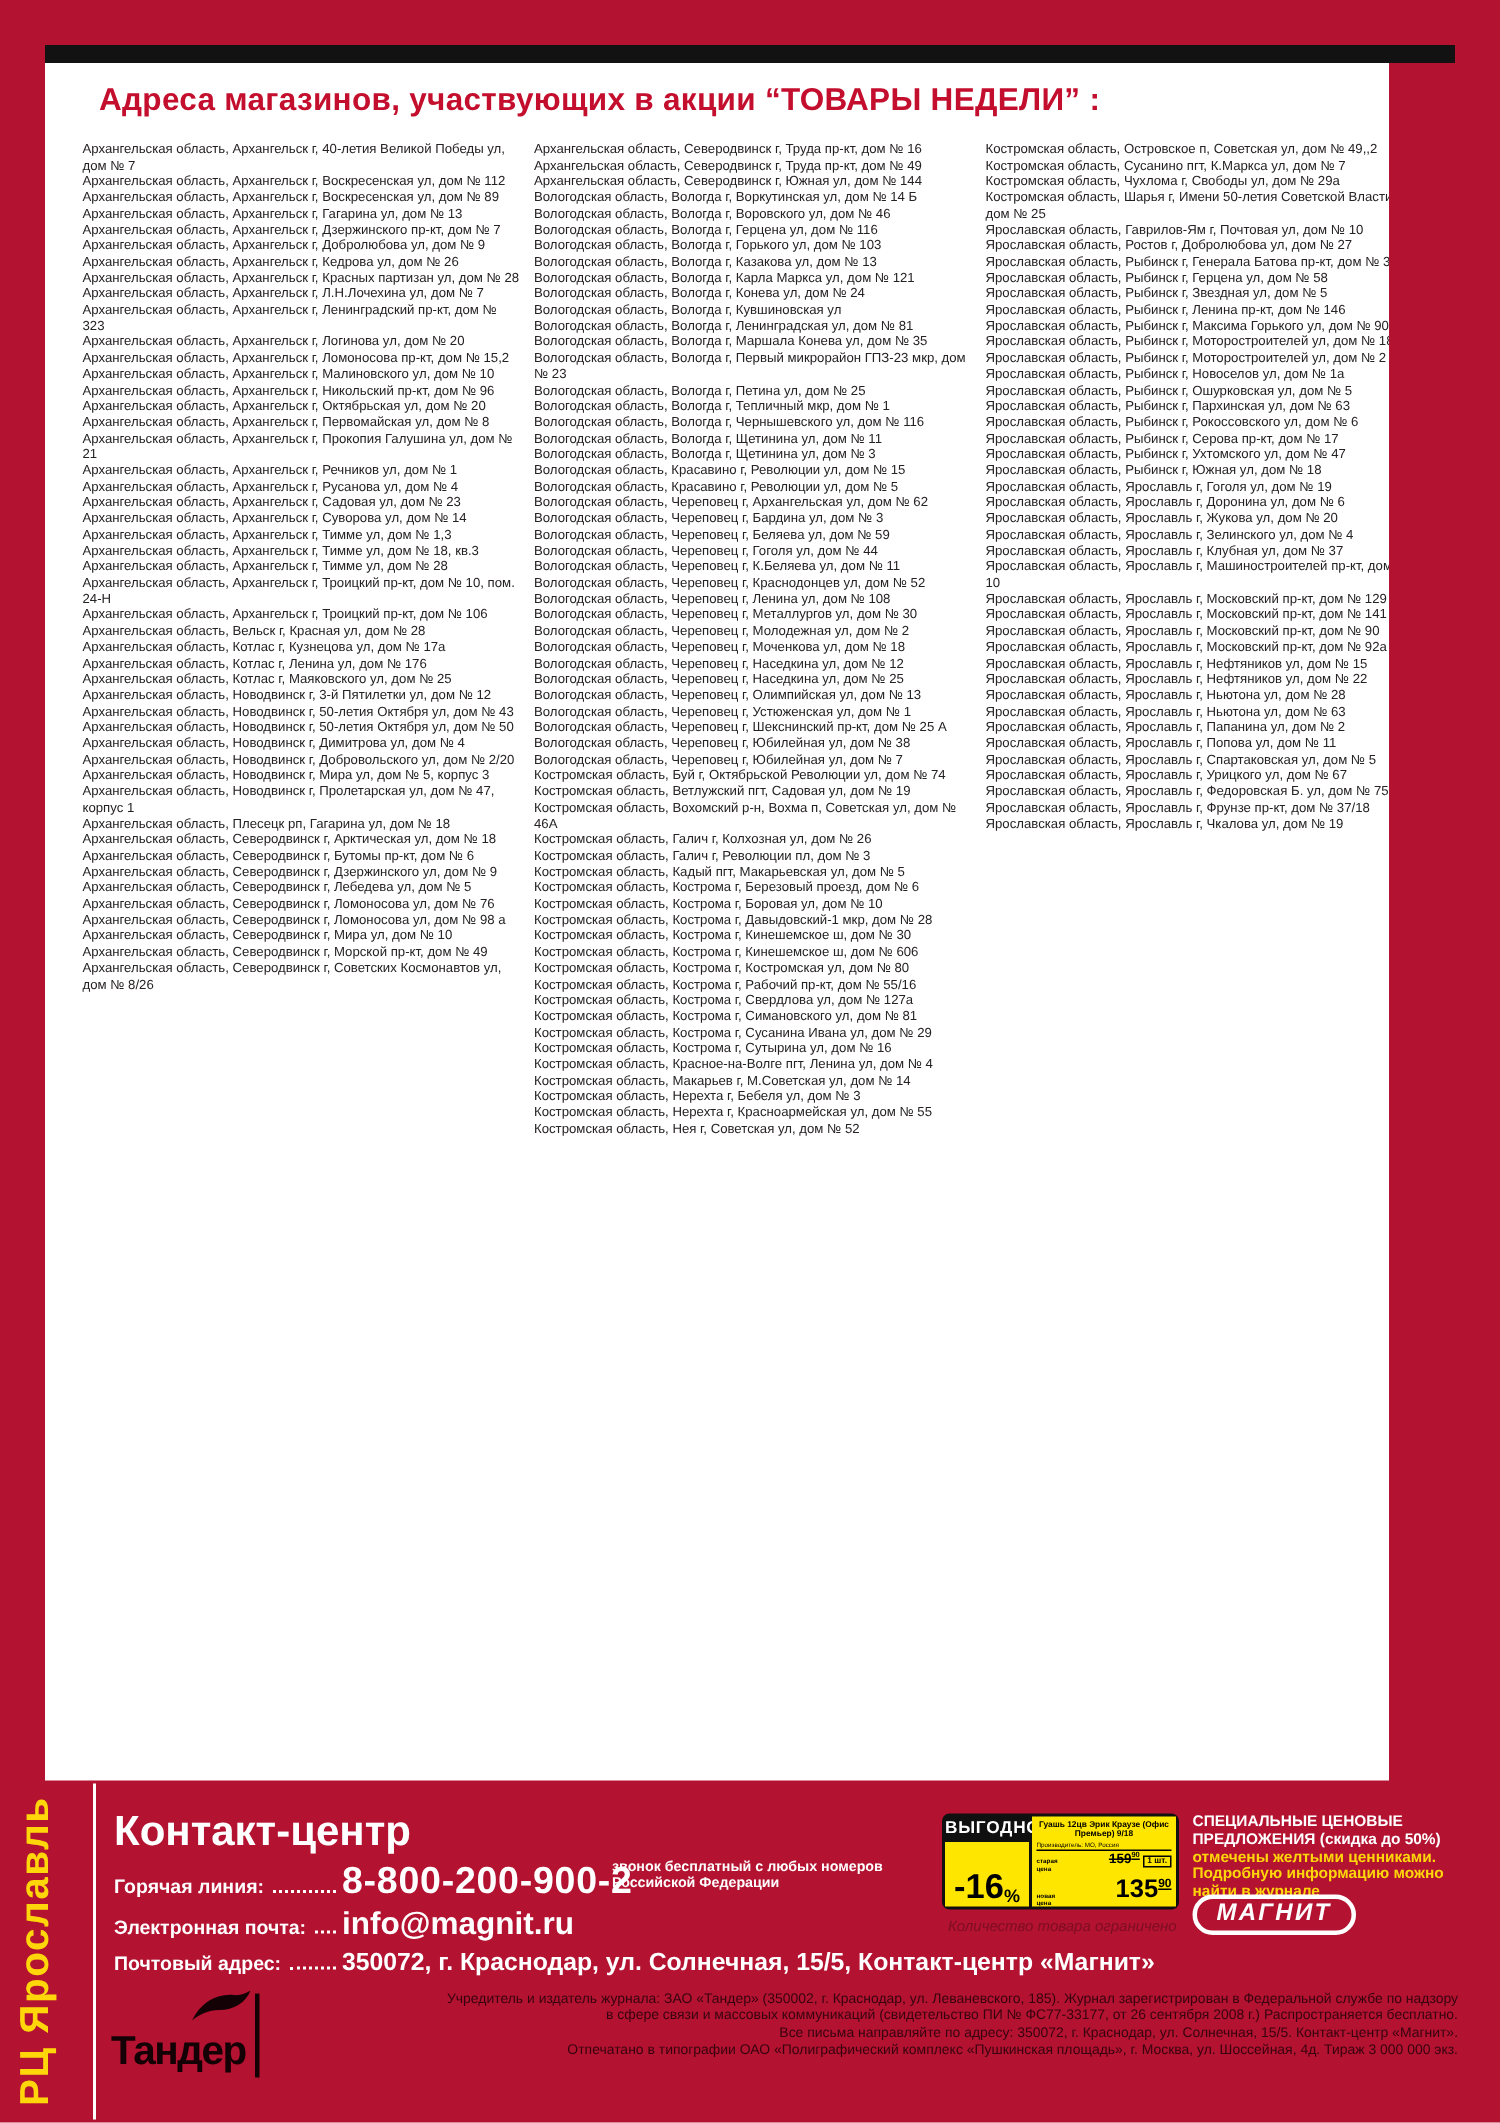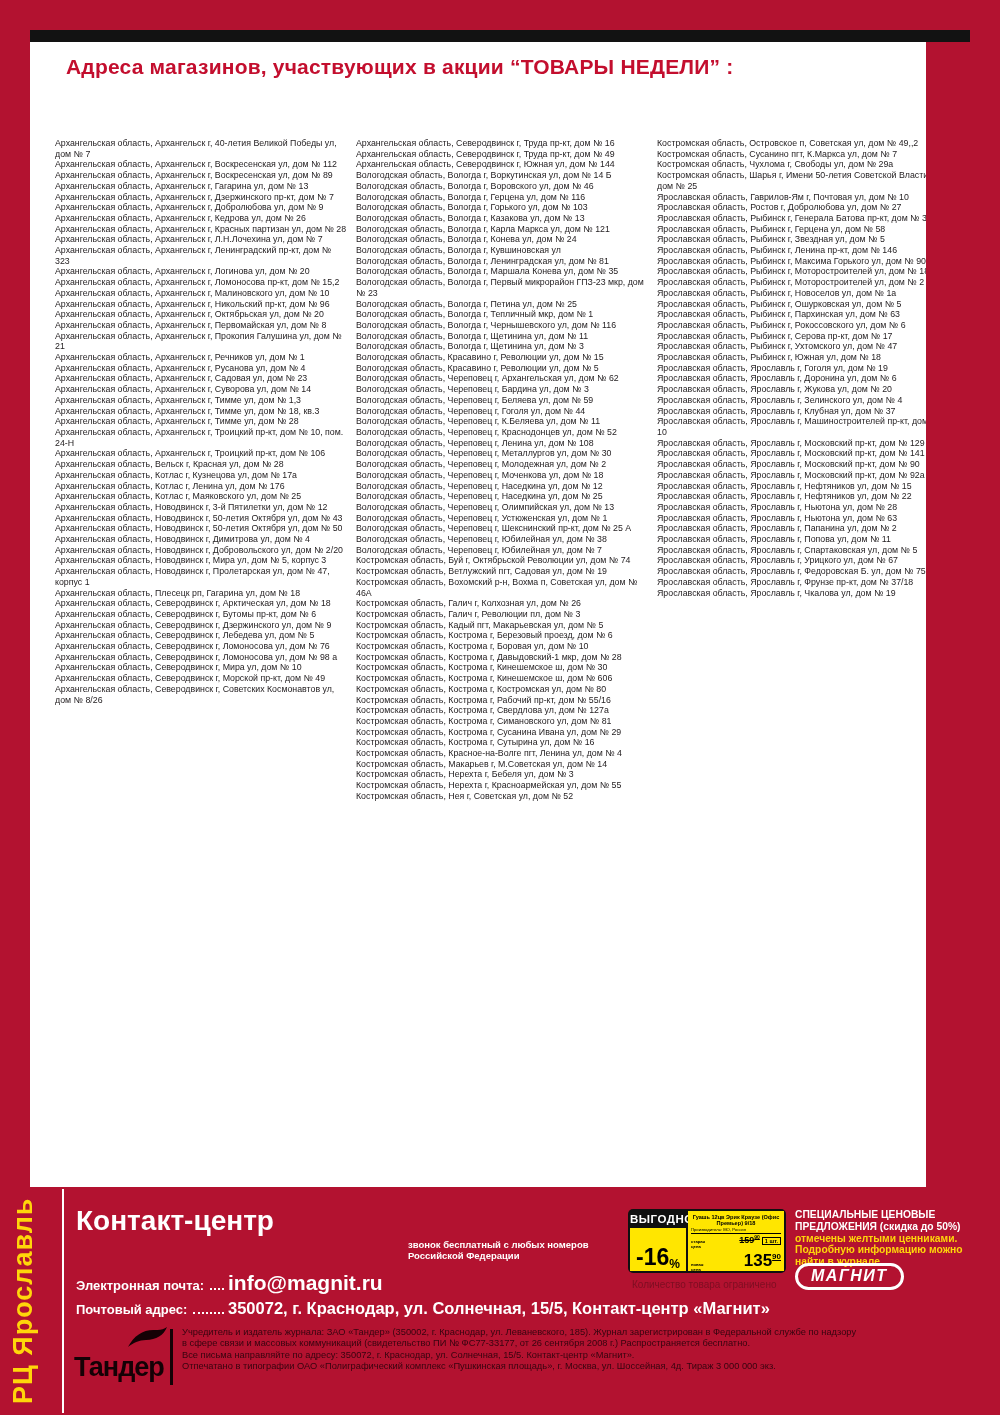--- a/index.html
+++ b/index.html
@@ -4,21 +4,21 @@
 <style>
   * { margin:0; padding:0; box-sizing:border-box; }
   html,body { width:1000px; height:1415px; }
   body { font-family:"Liberation Sans", sans-serif; background:#b31230; position:relative; overflow:hidden; }
 
   .top-black { position:absolute; left:30px; top:30px; width:940px; height:12px; background:#121212; }
   .panel { position:absolute; left:30px; top:42px; width:896px; height:1145px; background:#ffffff; overflow:hidden; }
   .panel-title { position:absolute; left:36px; top:13px; font-size:21px; font-weight:bold; color:#c30e2e; letter-spacing:0.2px; }
 
   .cols { position:absolute; left:25px; top:52px; width:905px; display:flex; gap:8px; }
-  .addr-col { width:293px; color:#262224;margin-top:44px; }
+  .addr-col { width:293px; color:#262224; }
   .addr { font-size:8.8px; line-height:10.7px; margin:0; }
 
   .footer { position:absolute; left:0; top:1187px; width:1000px; height:228px; color:#fff; }
   .v-line { position:absolute; left:62px; top:2px; width:2px; height:224px; background:#ffffff; }
   .region-label { position:absolute; left:8px; top:8px; height:212px; writing-mode:vertical-rl; transform:rotate(180deg);
                   color:#ffd60a; font-size:27px; font-weight:bold; letter-spacing:1px; display:flex; align-items:center; justify-content:center; }
 
   .contact-title { position:absolute; left:76px; top:18px; font-size:28px; font-weight:bold; }
   .crow { position:absolute; left:76px; display:flex; align-items:baseline; }
   .clabel-wrap { width:152px; display:flex; align-items:baseline; }
@@ -38,34 +38,34 @@
   .barcode { width:52px; height:8px; background:repeating-linear-gradient(90deg,#000 0,#000 1px,transparent 1px,transparent 2.5px); }
   .tag-product { font-size:5.6px; font-weight:bold; text-align:center; line-height:6.2px; margin-top:1px; }
   .tag-producer { font-size:4.2px; text-align:left; border-bottom:0.5px solid #000; padding:1px 0; }
   .tag-row { display:flex; align-items:baseline; gap:2px; }
   .tag-lbl { font-size:4.2px; line-height:4.5px; width:16px; font-weight:bold; }
   .old-price { font-size:9px; font-weight:bold; text-decoration:line-through; flex:1; text-align:right; }
   .old-price sup { font-size:5px; }
   .qty-box { font-size:5.6px; font-weight:bold; border:1px solid #000; padding:0 2px; }
   .new-price { flex:1; text-align:right; font-size:17px; font-weight:bold; line-height:16px; }
   .new-price sup { font-size:8px; text-decoration:underline; }
-  .limit-note { position:absolute; left:632px; top:92px; font-size:10px; color:#7d0e22; }
+  .limit-note { position:absolute; left:632px; top:92px; font-size:10px; color:#7d0e22;font-style:italic; }
 
   .special-offer { position:absolute; left:795px; top:22px; width:178px; font-size:10.3px; line-height:11.8px; font-weight:bold; }
   .so-white { color:#ffffff; }
   .so-yellow { color:#ffd60a; }
   .magnit-logo { position:absolute; left:795px; top:76px; display:inline-block; border:3px solid #fff; border-radius:16px;
                  padding:1px 13px 2px; font-size:16px; font-weight:bold; font-style:italic; letter-spacing:1.5px; color:#fff; }
 
   .tander { position:absolute; left:74px; top:140px; width:100px; height:62px; color:#120205; }
   .tander-word { position:absolute; left:0; bottom:6px; font-size:27px; font-weight:bold; color:#140105; letter-spacing:-1px; }
   .tander-bird { position:absolute; left:52px; top:0; }
   .tander-bar { position:absolute; left:96px; top:2px; width:3px; height:56px; background:#140105; }
 
-  .fine-print { position:absolute; left:182px; top:140px; width:790px; color:#36040f; }
+  .fine-print { position:absolute; left:182px; top:140px; width:790px; color:#36040f;text-align:right; }
   .fine-line { font-size:9.3px; line-height:11.4px; margin:0; }
 </style>
 </head>
 <body>
 
 <div>
 
   <div class="top-black"></div>
 
   <div class="panel">
@@ -228,20 +228,27 @@
     </div>
   </div>
 
   <div class="footer">
 
     <div class="region-label">РЦ Ярославль</div>
     <div class="v-line"></div>
 
     <div class="contact-title">Контакт-центр</div>
 
+    <div class="crow row-hotline">
+      <span class="clabel-wrap">
+        <span class="clabel">Горячая линия:</span>
+        <span class="dots"></span>
+      </span>
+      <span class="cval">8-800-200-900-2</span>
+    </div>
     <div class="hotline-note">звонок бесплатный с любых номеров Российской Федерации</div>
 
     <div class="crow row-email">
       <span class="clabel-wrap">
         <span class="clabel">Электронная почта:</span>
         <span class="dots"></span>
       </span>
       <span class="cval">info@magnit.ru</span>
     </div>
 

